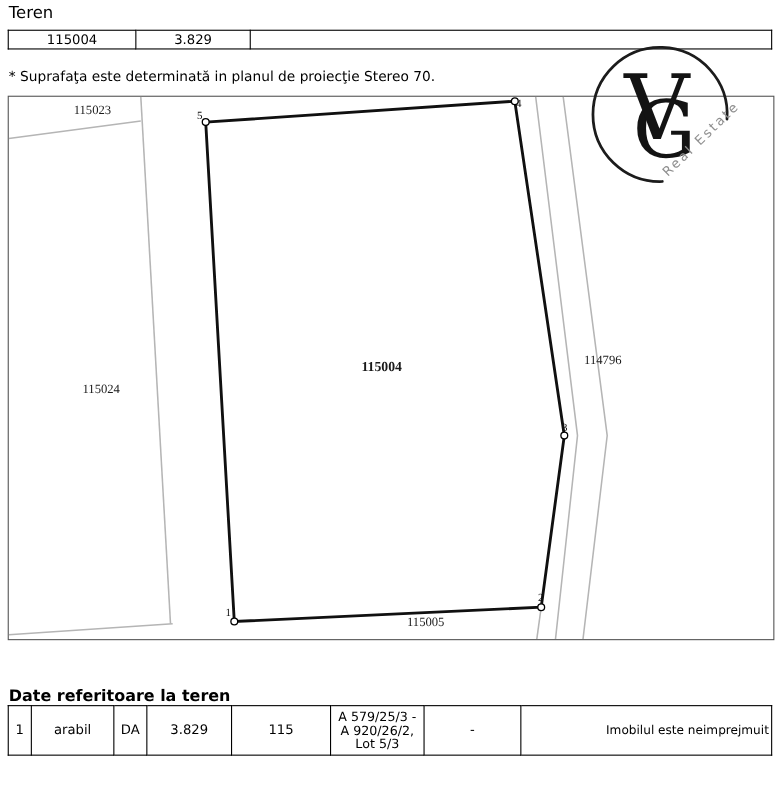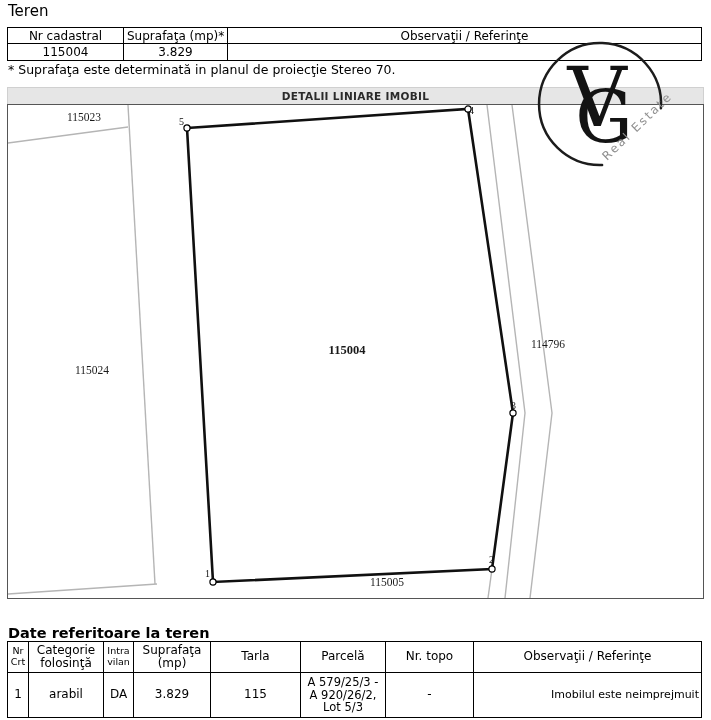--- a/index.html
+++ b/index.html
@@ -61,39 +61,31 @@
 
 <div class="abs" id="teren-heading">Teren</div>
 
 <table class="abs" id="teren-table">
   <colgroup>
       <col style="width:116px">
       <col style="width:104px">
       <col style="width:474px">
     </colgroup>
   <tbody>
-      <tr class="hdr">
-    <td>Nr cadastral</td>
-    <td>Suprafaţa (mp)*</td>
-    <td>Observaţii / Referinţe</td>
-  </tr>
   <tr class="val">
     <td>115004</td>
     <td>3.829</td>
     <td></td>
   </tr>
 </tbody>
   </table>
 
 <div class="abs" id="footnote">* Suprafaţa este determinată in planul de proiecţie Stereo 70.</div>
 
 <div class="abs" id="map-section">
-  <div id="map-titlebar">
-    <span>DETALII LINIARE IMOBIL</span>
-  </div>
   <div id="map-body">
     <svg id="map-svg" width="695" height="493" viewBox="0 0 695 493">
 
       <line class="gray-line" x1="0" y1="38" x2="120" y2="22"></line>
       <polyline class="gray-line" points="120,0 147,479"></polyline>
       <line class="gray-line" x1="0" y1="489" x2="149" y2="479"></line>
       <line class="gray-line" x1="484" y1="464" x2="480" y2="493"></line>
       <polyline class="gray-line" points="479,0 517,308 497,493"></polyline>
       <polyline class="gray-line" points="504,0 544,308 522,493"></polyline>
 
@@ -136,30 +128,20 @@
     <col style="width:21px">
       <col style="width:75px">
       <col style="width:30px">
       <col style="width:77px">
     <col style="width:90px">
       <col style="width:85px">
       <col style="width:88px">
       <col style="width:228px">
   </colgroup>
   <tbody>
-      <tr class="hdr">
-    <td class="small">Nr Crt</td>
-    <td>Categorie folosinţă</td>
-    <td class="small">Intra vilan</td>
-    <td>Suprafaţa (mp)</td>
-    <td>Tarla</td>
-    <td>Parcelă</td>
-    <td>Nr. topo</td>
-    <td>Observaţii / Referinţe</td>
-  </tr>
   <tr class="val">
     <td>1</td>
     <td>arabil</td>
     <td>DA</td>
     <td>3.829</td>
     <td>115</td>
     <td class="parcela">
       <div>A 579/25/3 -</div>
       <div>A 920/26/2,</div>
       <div>Lot 5/3</div>

